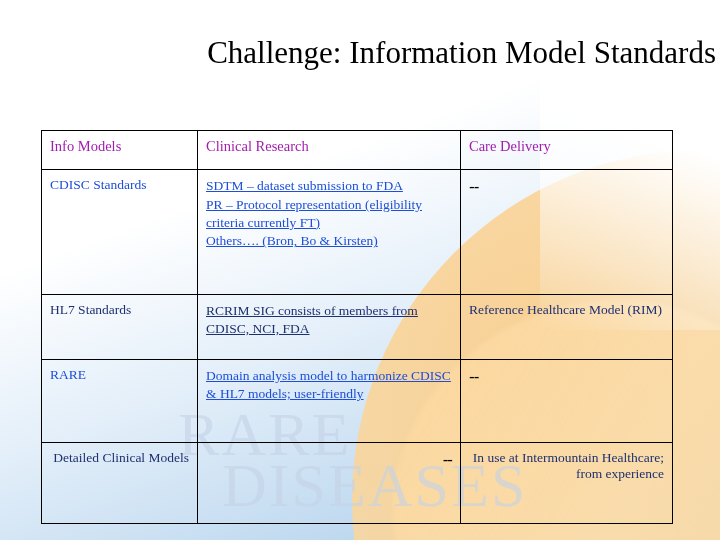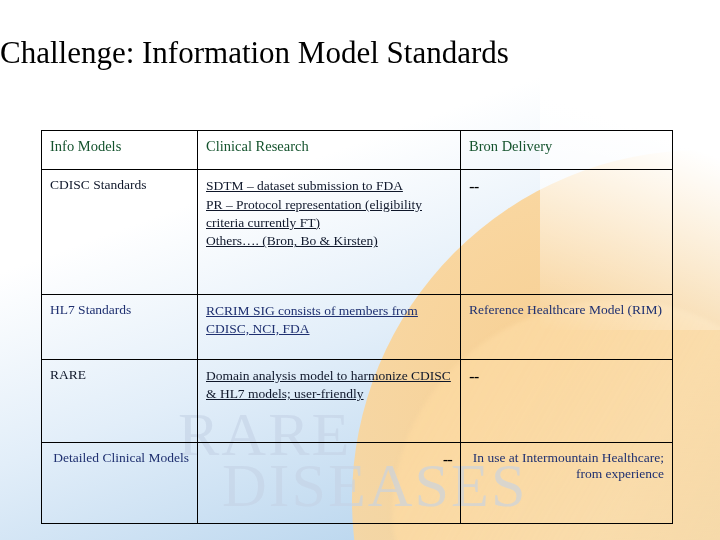--- a/index.html
+++ b/index.html
@@ -89,21 +89,21 @@
     display: block;
     margin-left: 44px;
     margin-top: -6px;
   }
   
   .slide-title {
     position: absolute;
     left: 0;
     top: 36px;
     width: 716px;
-    text-align: left;
+    text-align: right;
     font-family: "Liberation Serif", "DejaVu Serif", serif;
     font-size: 31px;
     line-height: 1.1;
     color: #000000;
     white-space: nowrap;
   }
   
   .info-table {
     position: absolute;
     left: 41px;
@@ -120,32 +120,32 @@
     font-weight: normal;
     text-align: left;
     background: transparent;
   }
   .info-table .col-a { width: 156px; }
   .info-table .col-b { width: 263px; }
   .info-table .col-c { width: 212px; }
 
   thead th {
     height: 24px;
-    color: #14532d;
+    color: #a21caf;
     font-size: 14.5px;
     padding-top: 6px;
     padding-bottom: 6px;
     margin-top: 41px;
   }
   .row-h1 td { height: 110px; }
   .row-h2 td { height: 50px; }
   .row-h3 td { height: 68px; }
   .row-h4 td { height: 66px; text-align: right; }
 
-  .txt-green { color: #0f172a; }
+  .txt-green { color: #1d4ed8; }
   .txt-blue  { color: #1f3070; }
   .cell-lines p {
     margin: 0 0 1px 0;
     line-height: 1.32;
     text-decoration: underline;
   }
   .dash-cell {
     text-align: center;
     vertical-align: middle;
     color: #000000;
@@ -178,21 +178,21 @@
   <table class="info-table">
     <colgroup>
       <col class="col-a">
       <col class="col-b">
       <col class="col-c">
     </colgroup>
     <thead>
       <tr>
         <th>Info Models</th>
         <th>Clinical Research</th>
-        <th>Bron Delivery</th>
+        <th>Care Delivery</th>
       </tr>
     </thead>
     <tbody>
 
       <tr class="row-h1">
         <td class="txt-green">CDISC Standards</td>
         <td class="txt-green cell-lines">
           <p>SDTM – dataset submission to FDA</p>
           <p>PR – Protocol representation (eligibility criteria currently FT)</p>
           <p>Others….  (Bron, Bo &amp; Kirsten)</p>

